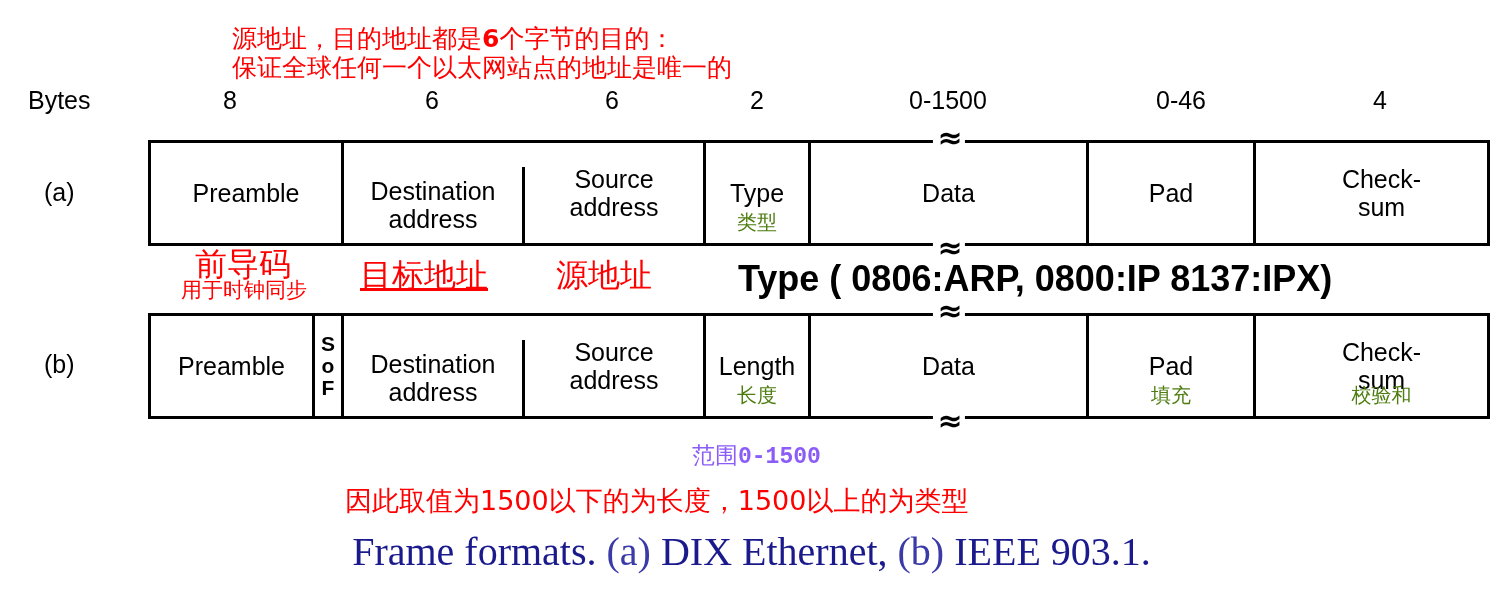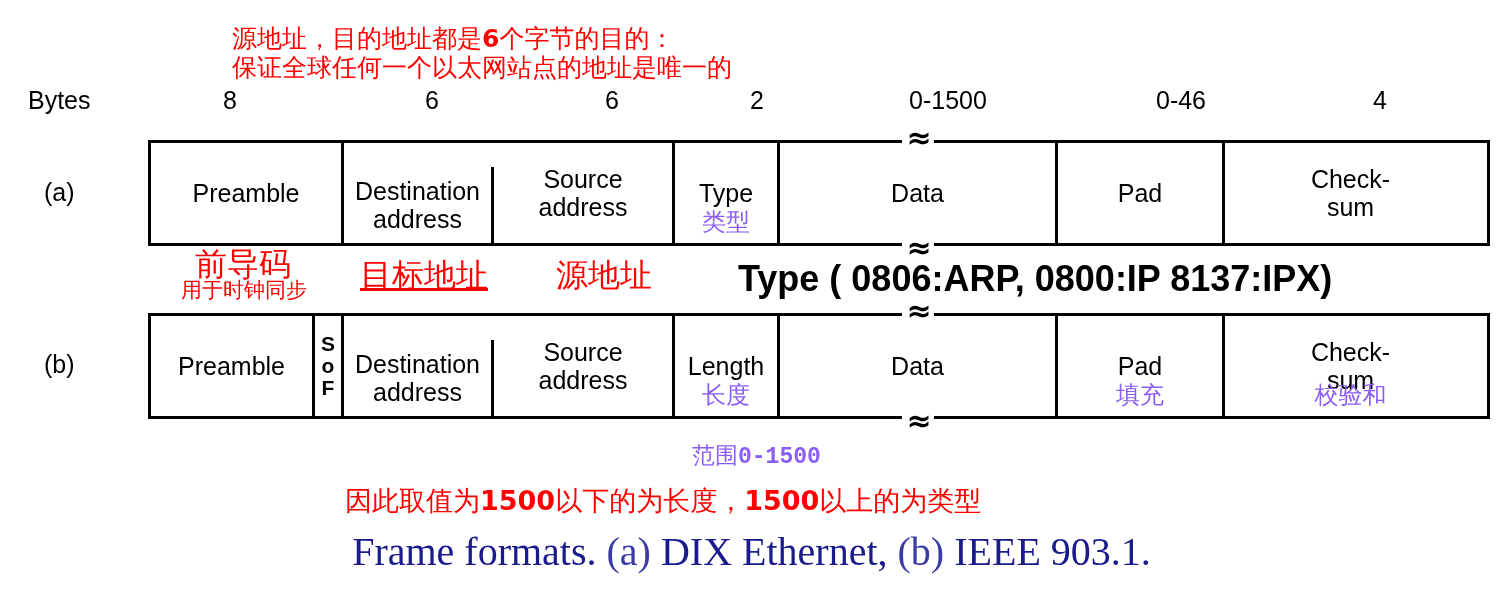--- a/index.html
+++ b/index.html
@@ -75,36 +75,36 @@
     text-align: center;
     font-size: 25px;
     line-height: 28px;
     color: #000;
     position: relative;
   }
   .cell:last-child { border-right: none; }
   .cell .en { display: block; }
   .cell .cn {
     display: block;
-    color: #8b5cf6;
-    font-family: "DejaVu Sans", sans-serif;
-    font-size: 24px;
+    color: #4d7c0f;
+    font-family: "DejaVu Sans", sans-serif;
+    font-size: 20px;
     line-height: 26px;
     position: absolute;
     left: 0;
     right: 0;
     top: 66px;
     white-space: nowrap;
   }
 
   
   .c-pre   { width: 193px; }
   .c-pre-b { width: 164px; }
   .c-sof   { width: 29px; font-weight: bold; font-size: 21px; line-height: 21px; }
-  .c-dest  { width: 150px; margin-top: 24px; }
+  .c-dest  { width: 181px; margin-top: 24px; }
   .c-src   { width: 181px; }
   .c-type  { width: 105px; }
   .c-data  { width: 278px; }
   .c-pad   { width: 167px; }
   .c-check { width: 211px; margin-left: 20px; }
 
   .sof-stack { display: flex; flex-direction: column; line-height: 22px; }
 
   
   .squiggle {
@@ -169,21 +169,21 @@
   #ann-range b { font-weight: bold; }
 
   #ann-rule {
     left: 345px;
     top: 483px;
     font-size: 27px;
     font-family: "DejaVu Sans", sans-serif;
     color: #ff0000;
     white-space: nowrap;
   }
-  #ann-rule b { font-weight: bold; }
+  #ann-rule b { font-weight: normal; }
 
   
   .caption {
     left: 0;
     right: 0;
     top: 528px;
     text-align: center;
     font-family: "Liberation Serif", "DejaVu Serif", serif;
     font-size: 40px;
     color: #1a1a8c;

